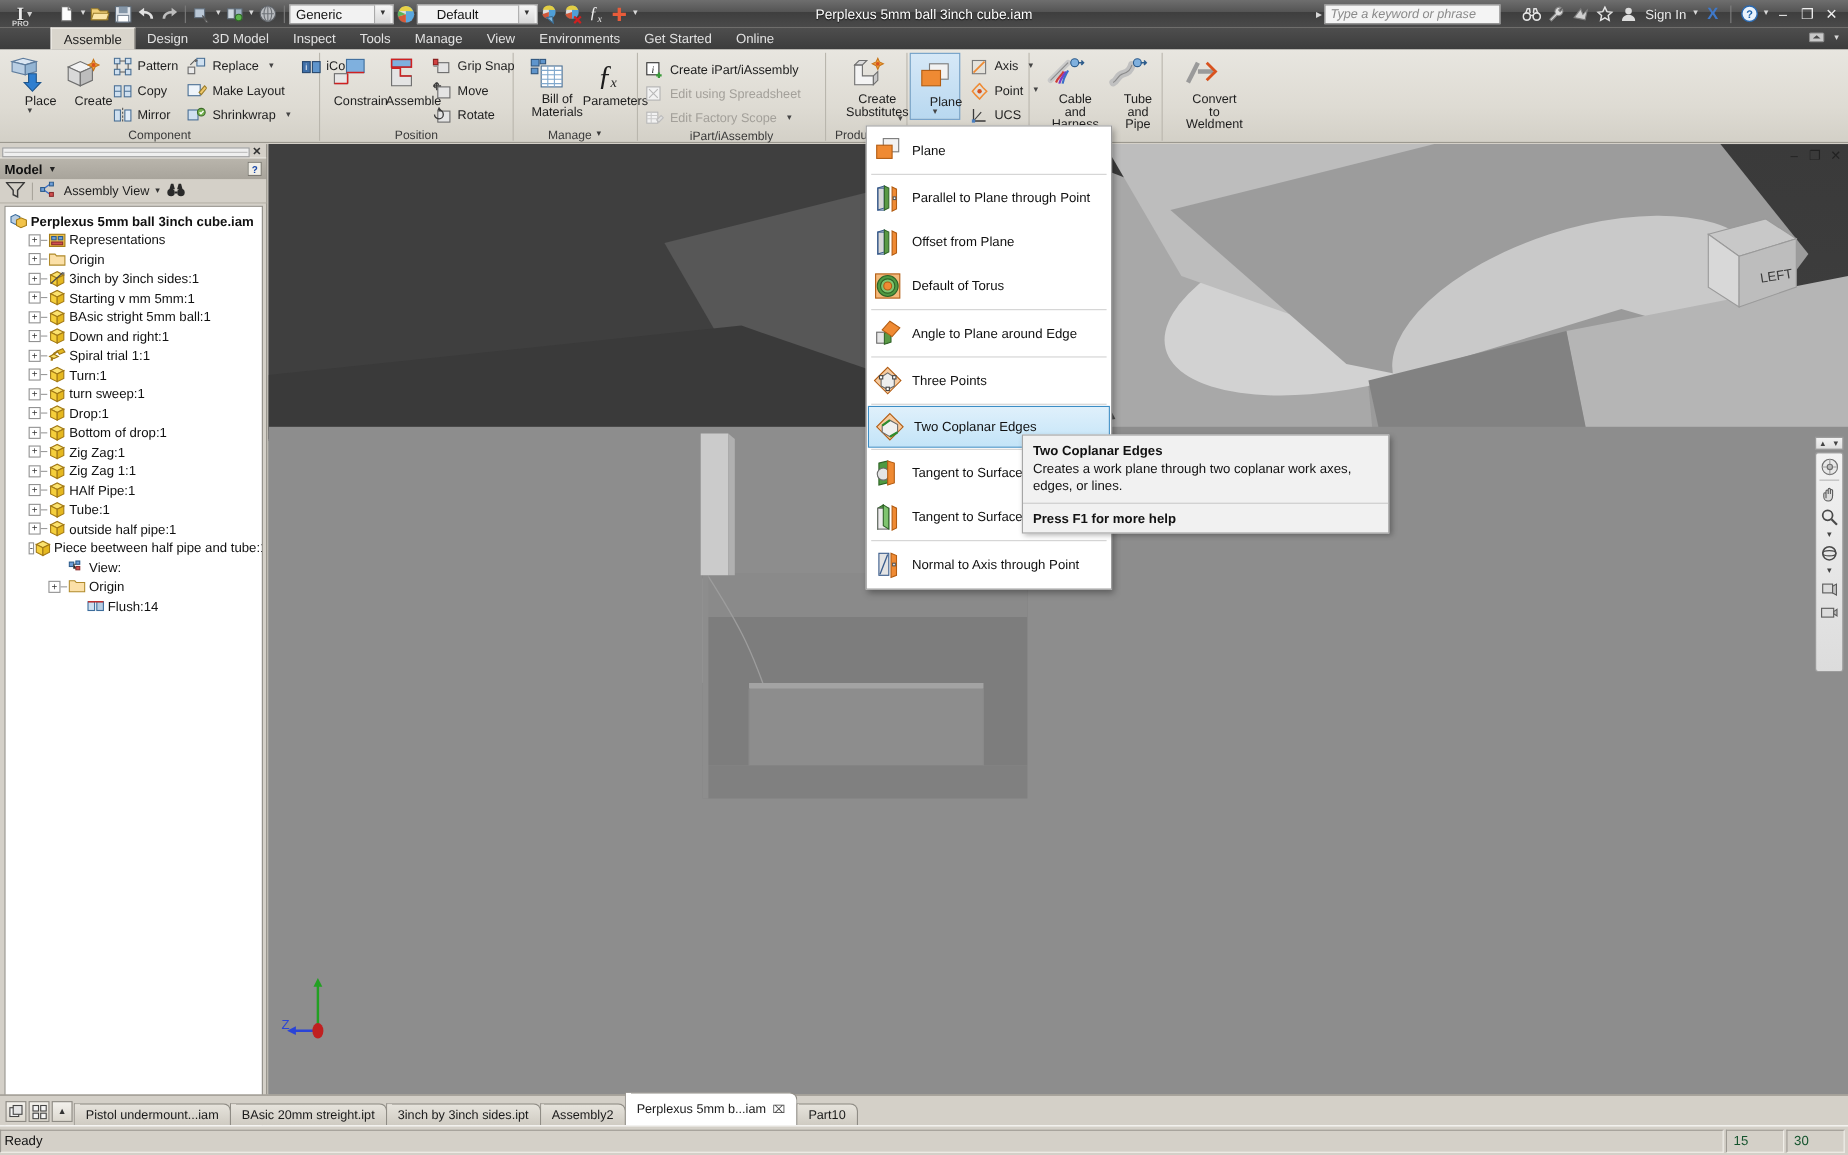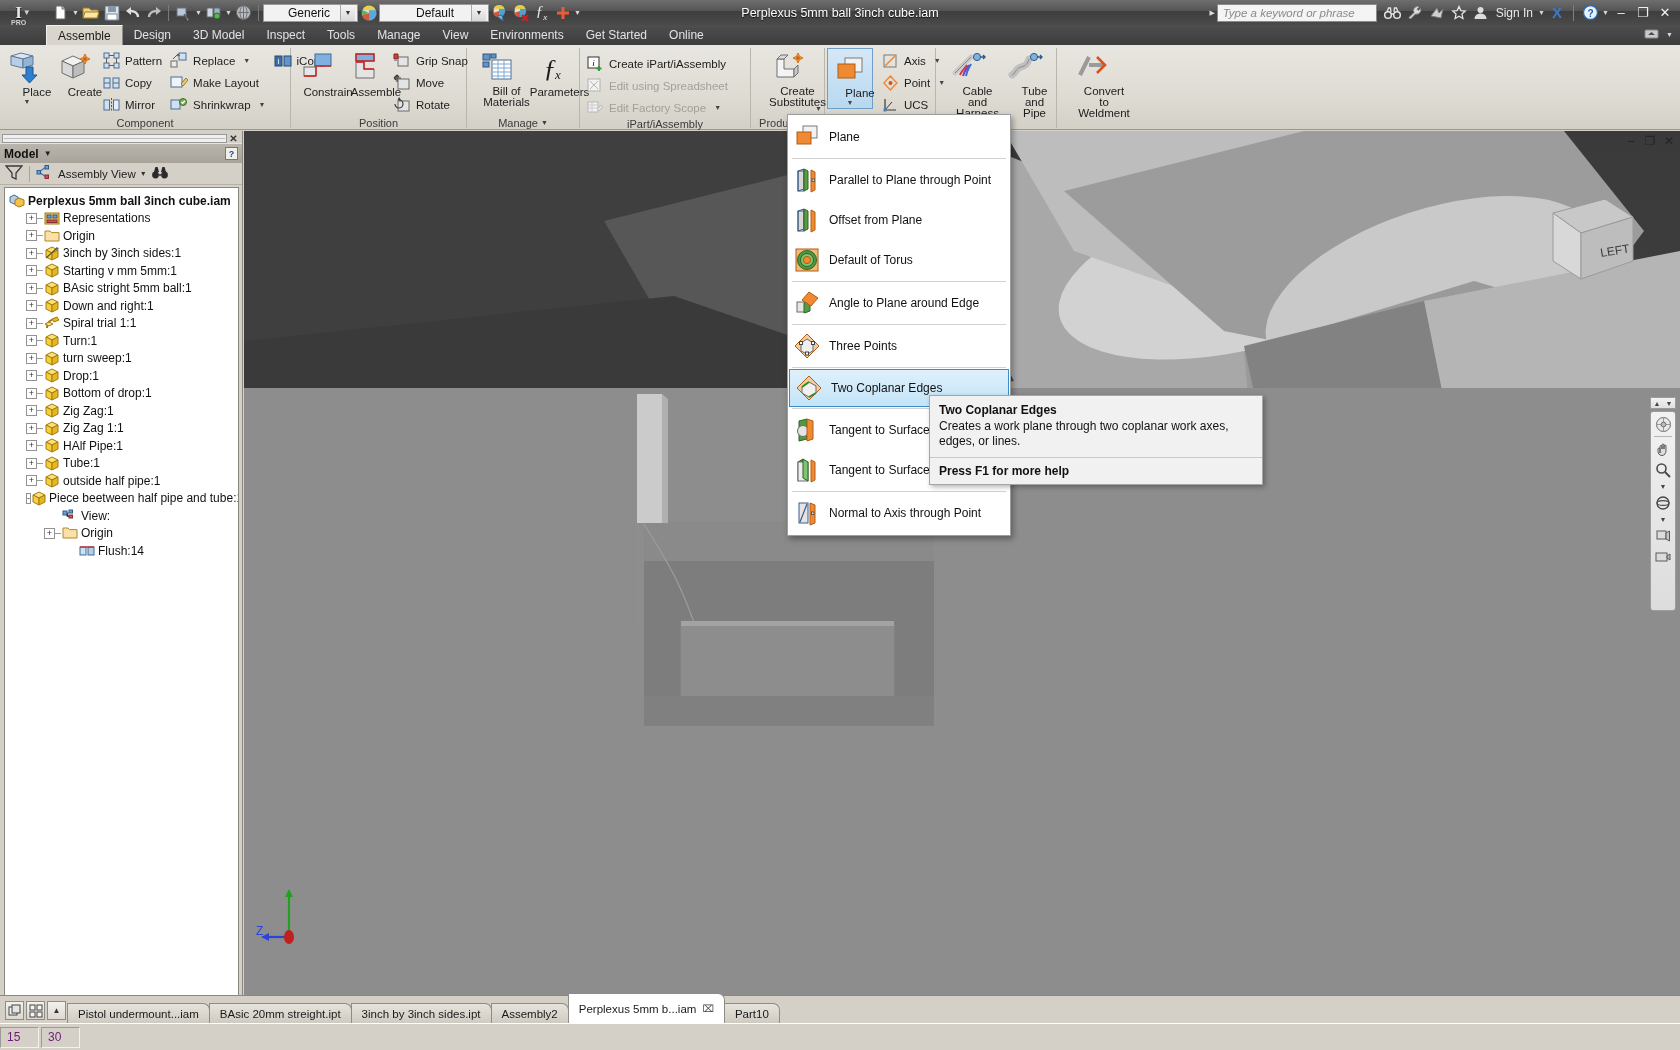--- a/index.html
+++ b/index.html
@@ -35,42 +35,42 @@
     position: relative;
   }
   .qsep { width: 1px; height: 16px; background: #7a7a7a; margin: 0 4px; }
   .qcaret { font-size: 7px; color:#d8d8d8; width:9px; text-align:center;}
 
   .combo {
     height: 18px; background: #f2f2f2; border: 1px solid #9a9a9a;
     display: flex; align-items: center; font-size: 12px; color: #111;
     padding: 0 2px 0 5px; position: relative;
   }
-  .combo .cval { flex: 1; white-space: nowrap; overflow: hidden; margin-left: 19px; }
+  .combo .cval { flex: 1; white-space: nowrap; overflow: hidden; }
   .combo .carr {
     width: 15px; height: 16px; background: linear-gradient(to bottom,#f6f6f6,#d8d8d8);
     border-left: 1px solid #aaa; display:flex; align-items:center; justify-content:center;
     font-size: 7px; color:#333;
   }
   .combo-generic { width: 95px; }
   .combo-default { width: 110px; padding-left: 17px;}
 
   .title-center {
     position: absolute; left: 0; right: 0; text-align: center;
     color: #ffffff; font-size: 12.5px; pointer-events: none;
     text-shadow: 0 1px 1px rgba(0,0,0,.8);
   }
   .title-right {
     margin-left: auto; display: flex; align-items: center; height: 25px; padding-right: 4px; gap: 0;
     position: relative; z-index: 3;
   }
   .search-box {
     width: 160px; height: 18px; background: #f4f4f4; border: 1px solid #8a8a8a;
     font-style: italic; color: #8a8a8a; font-size: 11.5px;
-    display: flex; align-items: center; padding-left: 5px; margin-right: 5px;
+    display: flex; align-items: center; padding-left: 5px; margin-right: 18px;
   }
   .tb-icon { width: 22px; height: 22px; display:flex; align-items:center; justify-content:center; color:#e6e6e6;}
   .signin { color: #e9e9e9; font-size: 12px; padding: 0 4px; }
   .wbtn { width: 22px; height: 22px; display:flex;align-items:center;justify-content:center; color:#f0f0f0; font-size:13px;}
   .vsep { width: 1px; height: 16px; background: #808080; margin: 0 5px; }
 
   
   .ribbon-tabs {
     position: absolute; top: 25px; left: 0; width: 1680px; height: 20px;
     background: linear-gradient(to bottom,#4e4e4e,#3c3c3c);
@@ -254,24 +254,24 @@
     background: #d4d0c8; border-top: 1px solid #ffffff;
     display: flex; align-items: center;
   }
   .sb-main {
     flex: 1; height: 21px; margin: 2px 2px 2px 0;
     border-top:1px solid #9d9a93; border-left:1px solid #9d9a93;
     border-right:1px solid #f3f1ec; border-bottom:1px solid #f3f1ec;
     display:flex; align-items:center; padding-left:3px; font-size: 12px; color:#111;
   }
   .sb-cell {
-    width: 39px; height: 21px; margin: 2px 2px 2px 0;
+    width: 53px; height: 21px; margin: 2px 2px 2px 0;
     border-top:1px solid #9d9a93; border-left:1px solid #9d9a93;
     border-right:1px solid #f3f1ec; border-bottom:1px solid #f3f1ec;
-    display:flex; align-items:center; padding-left: 6px; font-size: 12px; color:#701a75;
+    display:flex; align-items:center; padding-left: 6px; font-size: 12px; color:#14532d;
   }
 </style>
 </head>
 <body>
 
 <div id="app">
 
   <div class="titlebar">
     <div class="qat-logo">
       <span class="ilogo">I</span>
@@ -1403,17 +1403,18 @@
     <div class="dtab active">
       <span>Perplexus 5mm b...iam</span>
       <span class="closex">⌧</span>
     </div>
     <div class="dtab">
       <span>Part10</span>
     </div>
   </div>
 
   <div class="statusbar">
+    <div class="sb-main">Ready</div>
     <div class="sb-cell">15</div>
     <div class="sb-cell" style="margin-right:3px;">30</div>
   </div>
 
 </div>
 
 </body></html>

